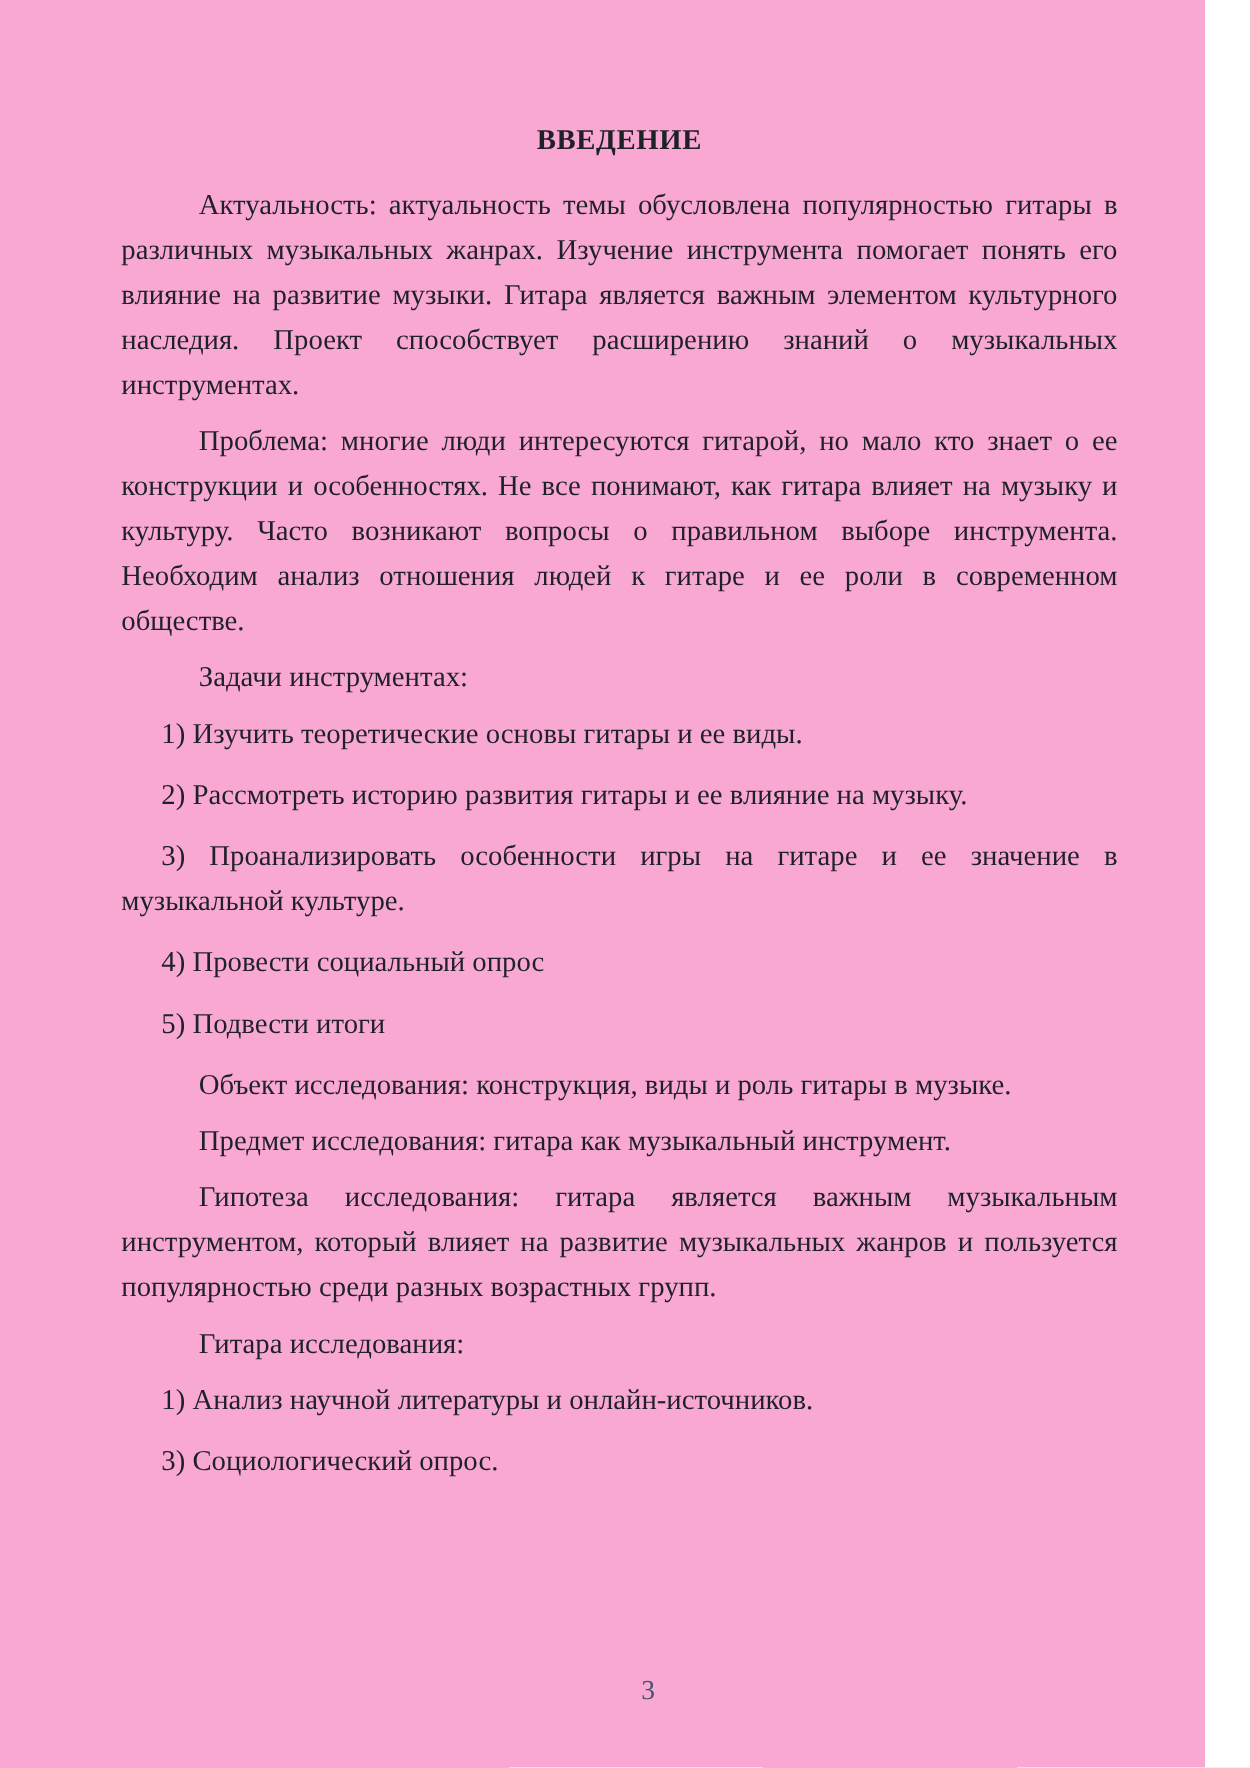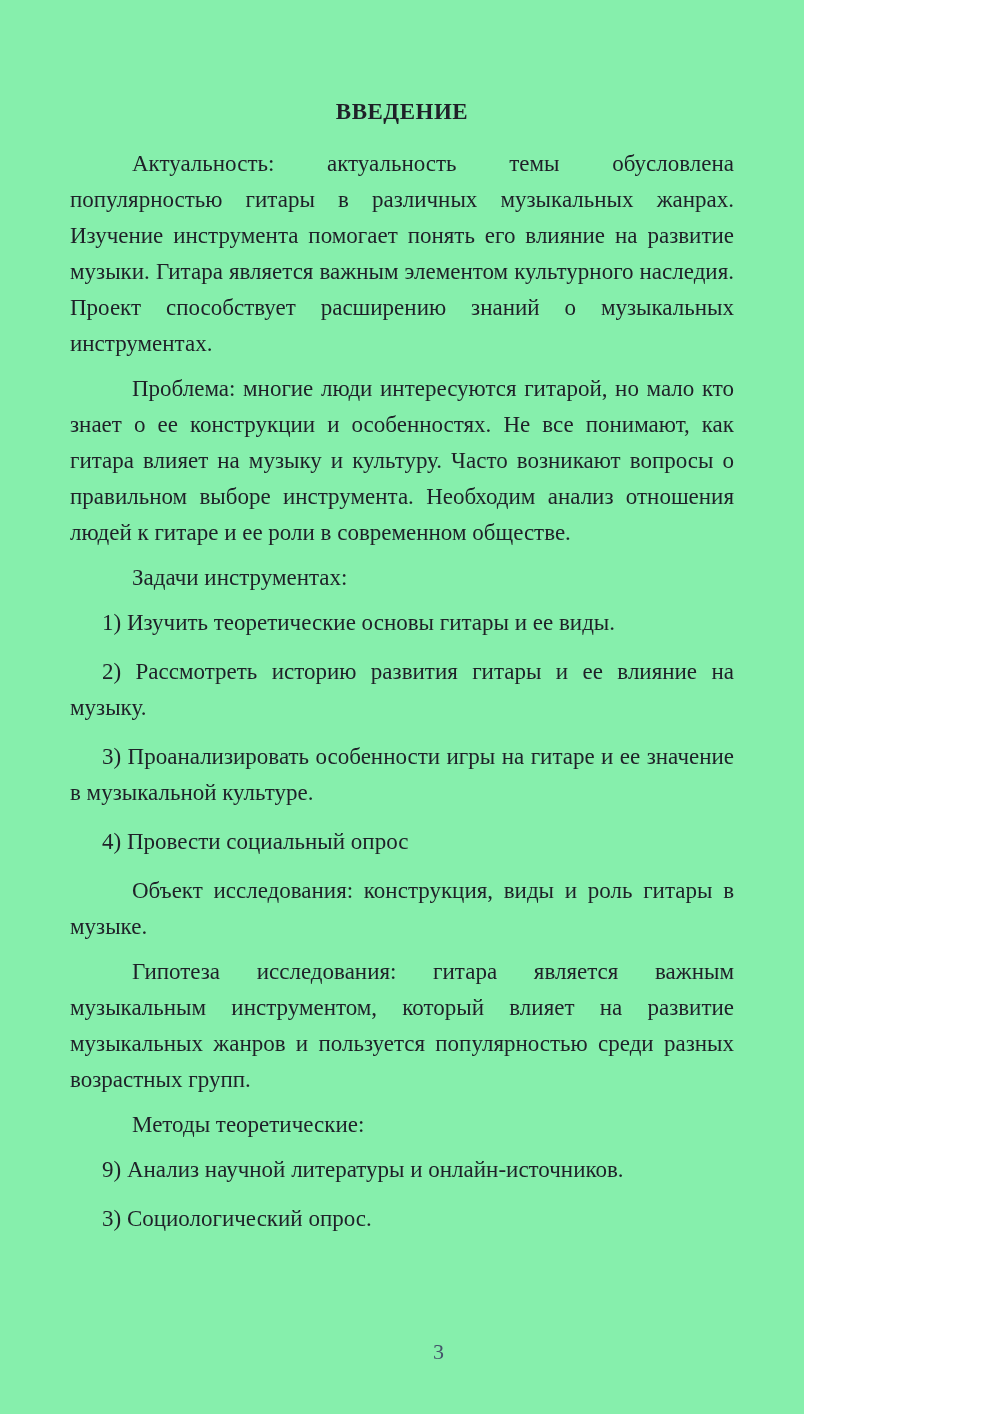--- a/index.html
+++ b/index.html
@@ -1,27 +1,27 @@
 <!DOCTYPE html>
 <html><head>
 <meta charset="utf-8">
 <style>
   * { margin: 0; padding: 0; box-sizing: border-box; }
   html, body { background: #ffffff; }
   .page {
     position: relative;
-    width: 804px;
+    width: 964px;
     height: 1414px;
-    background: #86efac;
+    background: #f9a8d4;
     overflow: hidden;
     font-family: "Liberation Serif", "DejaVu Serif", serif;
     font-size: 23px;
     line-height: 36px;
     color: #1f2128;
-    padding: 94px 70px 0 70px;
+    padding: 94px 70px 0 97px;
   }
   .title {
     font-size: 23px;
     font-weight: bold;
     text-align: center;
     letter-spacing: 0.5px;
     margin-bottom: 16px;
   }
   .para {
     text-align: justify;
@@ -53,26 +53,28 @@
 
   <p class="para">Проблема: многие люди интересуются гитарой, но мало кто знает о ее конструкции и особенностях. Не все понимают, как гитара влияет на музыку и культуру. Часто возникают вопросы о правильном выборе инструмента. Необходим анализ отношения людей к гитаре и ее роли в современном обществе.</p>
 
 
   <p class="para">Задачи инструментах:</p>
 
   <p class="para list-item">1) Изучить теоретические основы гитары и ее виды.</p>
   <p class="para list-item">2) Рассмотреть историю развития гитары и ее влияние на музыку.</p>
   <p class="para list-item">3) Проанализировать особенности игры на гитаре и ее значение в музыкальной культуре.</p>
   <p class="para list-item">4) Провести социальный опрос</p>
+  <p class="para list-item">5) Подвести итоги</p>
 
   <p class="para">Объект исследования: конструкция, виды и роль гитары в музыке.</p>
 
+  <p class="para">Предмет исследования: гитара как музыкальный инструмент.</p>
 
   <p class="para">Гипотеза исследования: гитара является важным музыкальным инструментом, который влияет на развитие музыкальных жанров и пользуется популярностью среди разных возрастных групп.</p>
 
-  <p class="para">Методы теоретические:</p>
+  <p class="para">Гитара исследования:</p>
 
-  <p class="para list-item">9) Анализ научной литературы и онлайн-источников.</p>
+  <p class="para list-item">1) Анализ научной литературы и онлайн-источников.</p>
   <p class="para list-item">3) Социологический опрос.</p>
 
   <div class="page-number">3</div>
 
 </div>
 
 </body></html>

